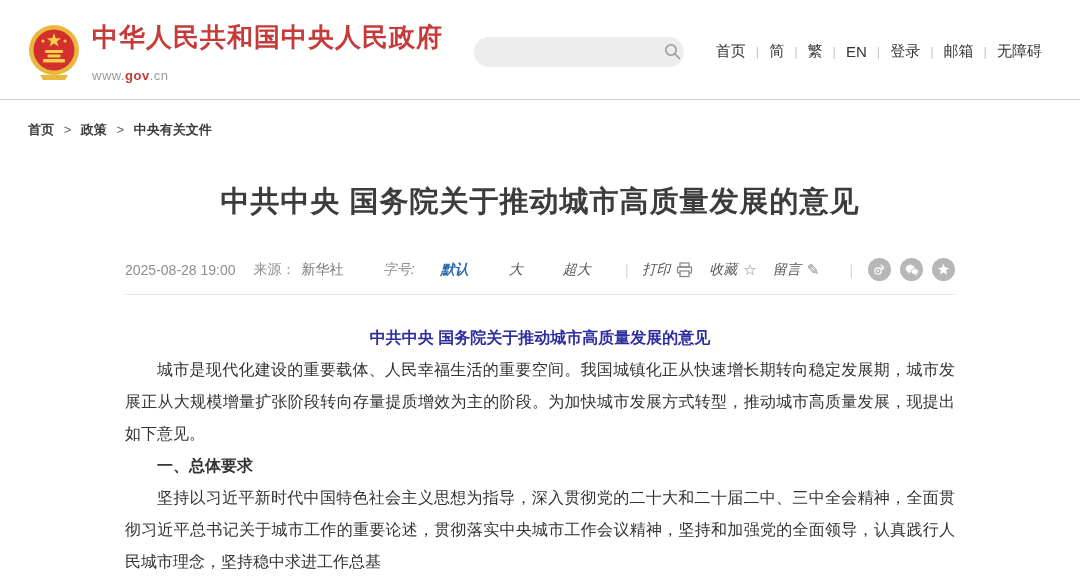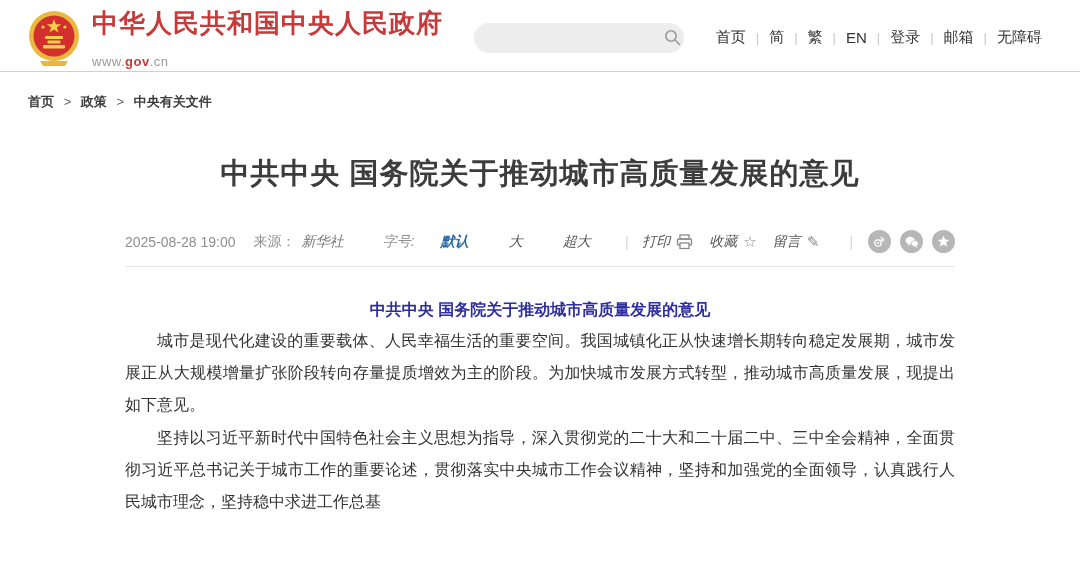--- a/index.html
+++ b/index.html
@@ -1,21 +1,21 @@
 <!DOCTYPE html>
 <html lang="zh"><head>
 <meta charset="utf-8">
 <style>
   * { margin:0; padding:0; box-sizing:border-box; }
   html,body { background:#fff; }
   body { font-family:"Liberation Sans","DejaVu Sans",sans-serif; color:#333; }
   .page { width:1080px; height:579px; overflow:hidden; background:#fff; margin:0 auto; position:relative; }
 
   
-  .site-header { height:72px; display:flex; align-items:center; justify-content:space-between;
+  .site-header { height:100px; display:flex; align-items:center; justify-content:space-between;
                  padding:12px 28px 8px 28px; border-bottom:1px solid #c9d0d8; }
   .logo-group { display:flex; align-items:center; cursor:pointer; }
   .emblem { width:52px; height:58px; margin-right:12px; flex:0 0 auto; }
   .site-title { font-size:26px; font-weight:700; letter-spacing:1px; }
   .site-url { font-size:13px; color:#9a9a9a; margin-top:13px; letter-spacing:.5px; }
   .site-url .gov { font-weight:700; }
 
   .header-right { display:flex; align-items:center; }
   .search-box { width:210px; height:30px; background:#ededed; border-radius:16px;
                 display:flex; align-items:center; padding:0 10px 0 14px; margin-right:22px; }
@@ -33,39 +33,39 @@
 
   
   .content { width:830px; margin:0 auto; }
   .article-title { margin-top:43px; text-align:center; font-size:29px; font-weight:700;
                    color:#3c3c3c; letter-spacing:1px; }
 
   .meta-bar { margin-top:36px; display:flex; justify-content:space-between; align-items:center;
               font-size:14px; color:#8f8f8f; padding-bottom:13px; border-bottom:1px solid #e7e7e7; }
   .meta-left { display:flex; align-items:center;text-align:right; }
   .meta-left .src-label { margin-left:18px; }
-  .meta-left .src-value { margin-left:6px; color:#777;font-style:italic; }
+  .meta-left .src-value { margin-left:6px; color:#777; }
   .meta-right { display:flex; align-items:center; color:#555;font-style:italic; }
   .meta-right .fs-label { color:#8f8f8f; margin-right:6px; }
   .fs-option { margin:0 20px; cursor:pointer; }
   .fs-option.active { color:#2d6cab; font-weight:700; }
   .meta-sep { color:#d5d5d5; margin:0 14px; }
   .meta-action { display:flex; align-items:center; margin-right:16px; cursor:pointer; color:#555; }
   .meta-action .act-icon { margin-left:6px; color:#8a8a8a; font-size:15px; line-height:1; }
   .share-group { display:flex; align-items:center; }
   .share-btn { width:23px; height:23px; border-radius:50%; background:#b7b7b7; margin-left:9px;
                display:flex; align-items:center; justify-content:center; cursor:pointer; }
 
   .article-body { margin-top:27px; font-size:16px; line-height:2; text-align:justify; color:#333; }
   .article-body p { margin:0; }
   .p-indent { text-indent:2em; }
   .dateline { text-indent:2em; }
   .doc-title { text-align:center; font-weight:700; color:#2e2e9f; margin-top:16px; }
   .doc-date { text-align:center; color:#2e2e9f; margin-top:2px; }
-  .doc-para1 { margin-top:16px;font-family:Liberation Mono, monospace; }
+  .doc-para1 { margin-top:16px; }
   .sec-heading { text-indent:2em; font-weight:700; margin-top:14px; }
   .doc-para2 { margin-top:14px; }
 </style>
 </head>
 <body>
 
 <div class="page">
 
   <header class="site-header">
     <div class="logo-group">
@@ -183,16 +183,17 @@
               <polygon fill="#fff" points="6.5,0.8 8.1,4.6 12.2,4.9 9.1,7.6 10.1,11.6 6.5,9.4 2.9,11.6 3.9,7.6 0.8,4.9 4.9,4.6"></polygon>
             </svg>
           </span>
         </span>
       </div>
     </div>
 
     <article class="article-body">
       <p class="doc-title" style="color: rgb(46, 46, 159);">中共中央 国务院关于推动城市高质量发展的意见</p>
       <p class="p-indent doc-para1">城市是现代化建设的重要载体、人民幸福生活的重要空间。我国城镇化正从快速增长期转向稳定发展期，城市发展正从大规模增量扩张阶段转向存量提质增效为主的阶段。为加快城市发展方式转型，推动城市高质量发展，现提出如下意见。</p>
+      <p class="sec-heading">一、总体要求</p>
       <p class="p-indent doc-para2">坚持以习近平新时代中国特色社会主义思想为指导，深入贯彻党的二十大和二十届二中、三中全会精神，全面贯彻习近平总书记关于城市工作的重要论述，贯彻落实中央城市工作会议精神，坚持和加强党的全面领导，认真践行人民城市理念，坚持稳中求进工作总基</p>
     </article>
   </main>
 </div>
 
 </body></html>

